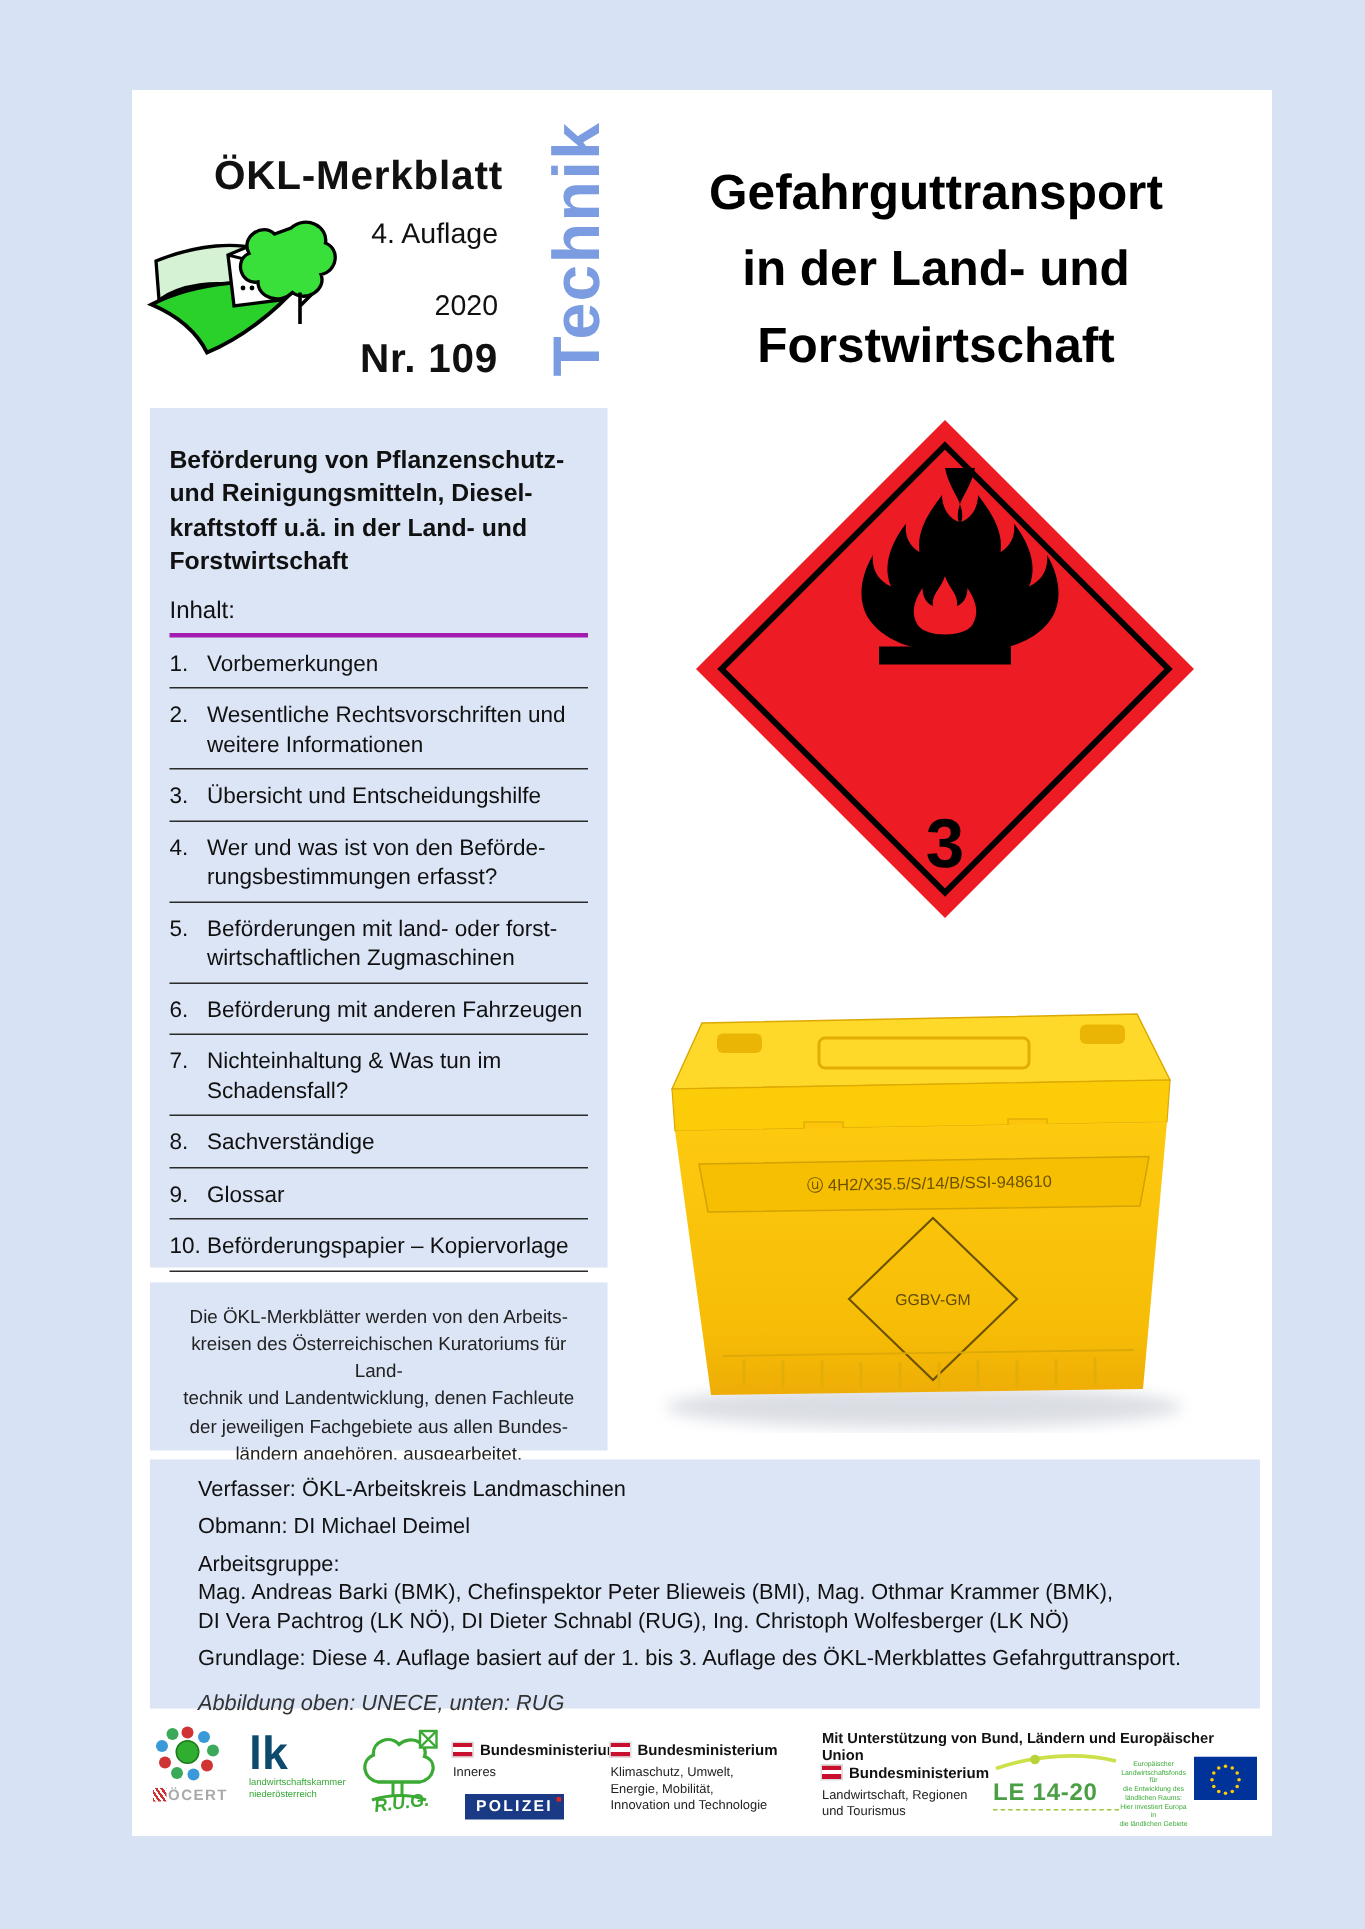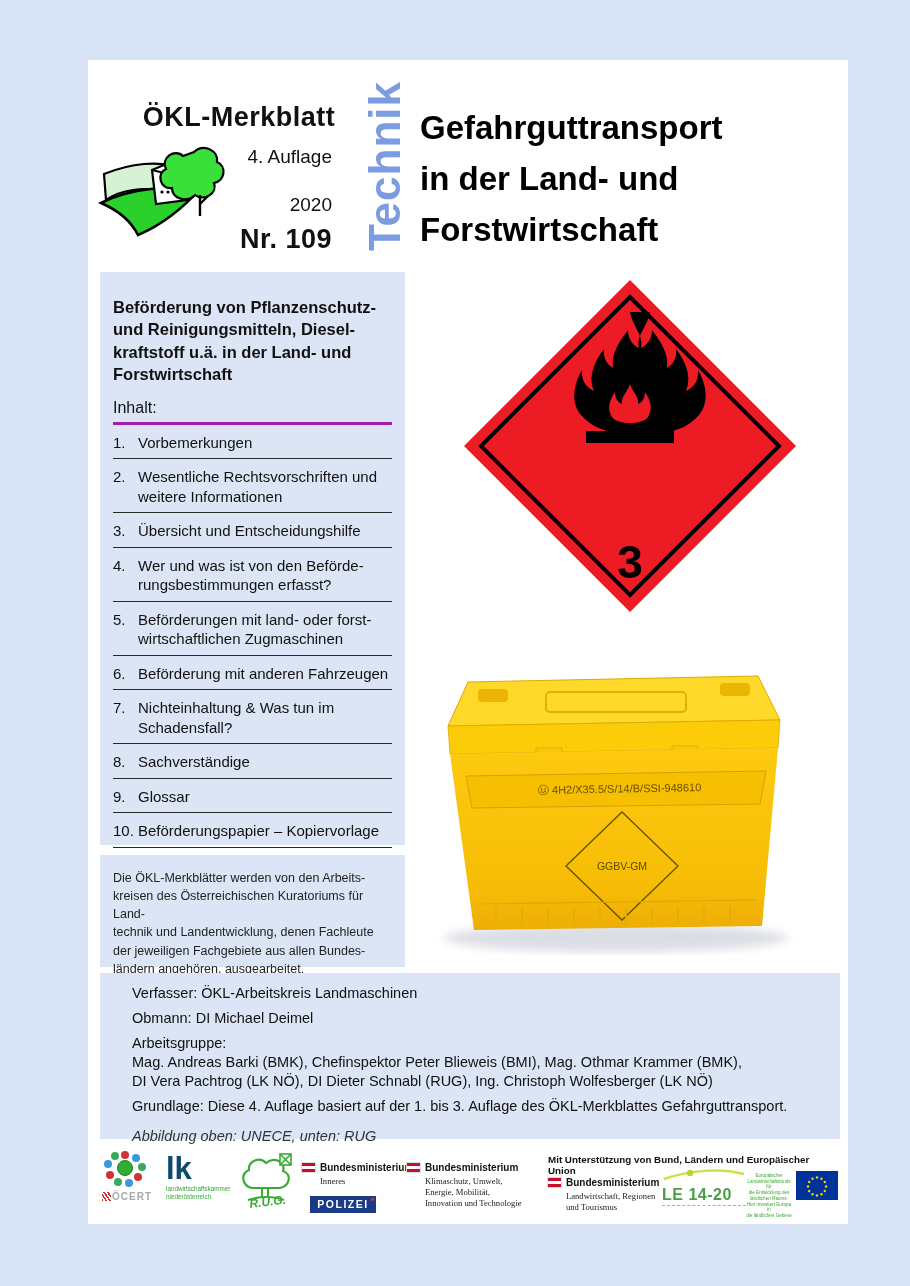--- a/index.html
+++ b/index.html
@@ -23,39 +23,39 @@
   .issue{position:absolute;left:118px;top:86px;width:126px;text-align:right;font-size:19px;}
   .issue .edition{margin-bottom:26px;}
   .issue .nr{font-size:27px;font-weight:bold;margin-top:8px;letter-spacing:.5px;}
   .technik{
     position:absolute;left:202px;top:83px;width:190px;height:46px;
     transform:rotate(-90deg);
     font-size:44px;font-weight:bold;color:#7b9ce0;text-align:center;
     letter-spacing:1px;line-height:46px;
   }
   .main-title{
-    position:absolute;left:332px;top:42px;width:408px;
+    position:absolute;left:332px;top:42px;width:408px;text-align:center;
     font-size:33px;font-weight:bold;line-height:1.55;color:#000;
   }
   
   .toc{
     position:absolute;left:12px;top:212px;width:305px;height:573px;
     background:#dbe5f6;box-sizing:border-box;padding:24px 13px 6px 13px;
   }
   .toc-heading{font-size:16.5px;font-weight:bold;line-height:1.36;margin-bottom:13px;}
   .toc-label{font-size:16px;padding-bottom:5px;border-bottom:3px solid #a21caf;}
   .toc-item{
     display:flex;padding:8px 0 6px 0;border-bottom:1px solid #2a2a2a;
     font-size:15px;line-height:1.3;
   }
   .toc-item .num{width:25px;flex:none;}
   .about-box{
     position:absolute;left:12px;top:795px;width:305px;height:112px;
     background:#dbe5f6;box-sizing:border-box;padding:14px 13px;
-    font-size:12.5px;line-height:1.45;color:#222;
+    font-size:12.5px;line-height:1.45;color:#222;text-align:center;
   }
   
   .placard{position:absolute;left:372px;top:216px;width:340px;height:340px;}
   .boxphoto{position:absolute;left:338px;top:602px;width:380px;height:302px;}
   
   .credits{
     position:absolute;left:12px;top:913px;width:740px;height:166px;
     background:#dbe5f6;box-sizing:border-box;padding:11px 32px;font-size:14.5px;
   }
   .credits p{margin:0 0 7px 0;line-height:1.25;}
@@ -69,21 +69,21 @@
     background:repeating-linear-gradient(55deg,#d03030 0 1.5px,#fff 1.5px 3px);
   }
   .lk-big{font-size:31px;font-weight:bold;color:#0c4a6e;line-height:.85;}
   .lk-sub{font-size:6.3px;color:#36a635;line-height:1.25;margin-top:3px;}
   .flag{
     display:inline-block;width:13px;height:9px;margin-right:5px;vertical-align:-1px;
     background:linear-gradient(#c8102e 33%,#fff 33% 66%,#c8102e 66%);
     outline:.5px solid #ddd;
   }
   .gov-name{font-size:10px;font-weight:bold;}
-  .gov-dept{font-size:8.6px;line-height:1.3;margin-left:18px;margin-top:1px;color:#222;font-family:Liberation Serif, serif;}
+  .gov-dept{font-size:8.6px;line-height:1.3;margin-top:1px;color:#222;}
   .polizei{
     position:absolute;width:66px;height:17px;background:#1b3a85;
     color:#fff;font-size:10.5px;font-weight:bold;letter-spacing:1.5px;
     text-align:center;line-height:17px;
   }
   .polizei-reg{position:absolute;right:2px;top:2px;width:3px;height:3px;background:#d22;}
   .support-header{font-size:9.8px;font-weight:bold;width:290px;}
   .le-label{font-size:16px;font-weight:bold;color:#4a9e44;letter-spacing:.5px;
     border-bottom:1.5px dashed #9cc83c;padding-bottom:1px;}
   .eler{font-size:4.6px;color:#3aaa35;line-height:1.25;text-align:center;width:48px;}

